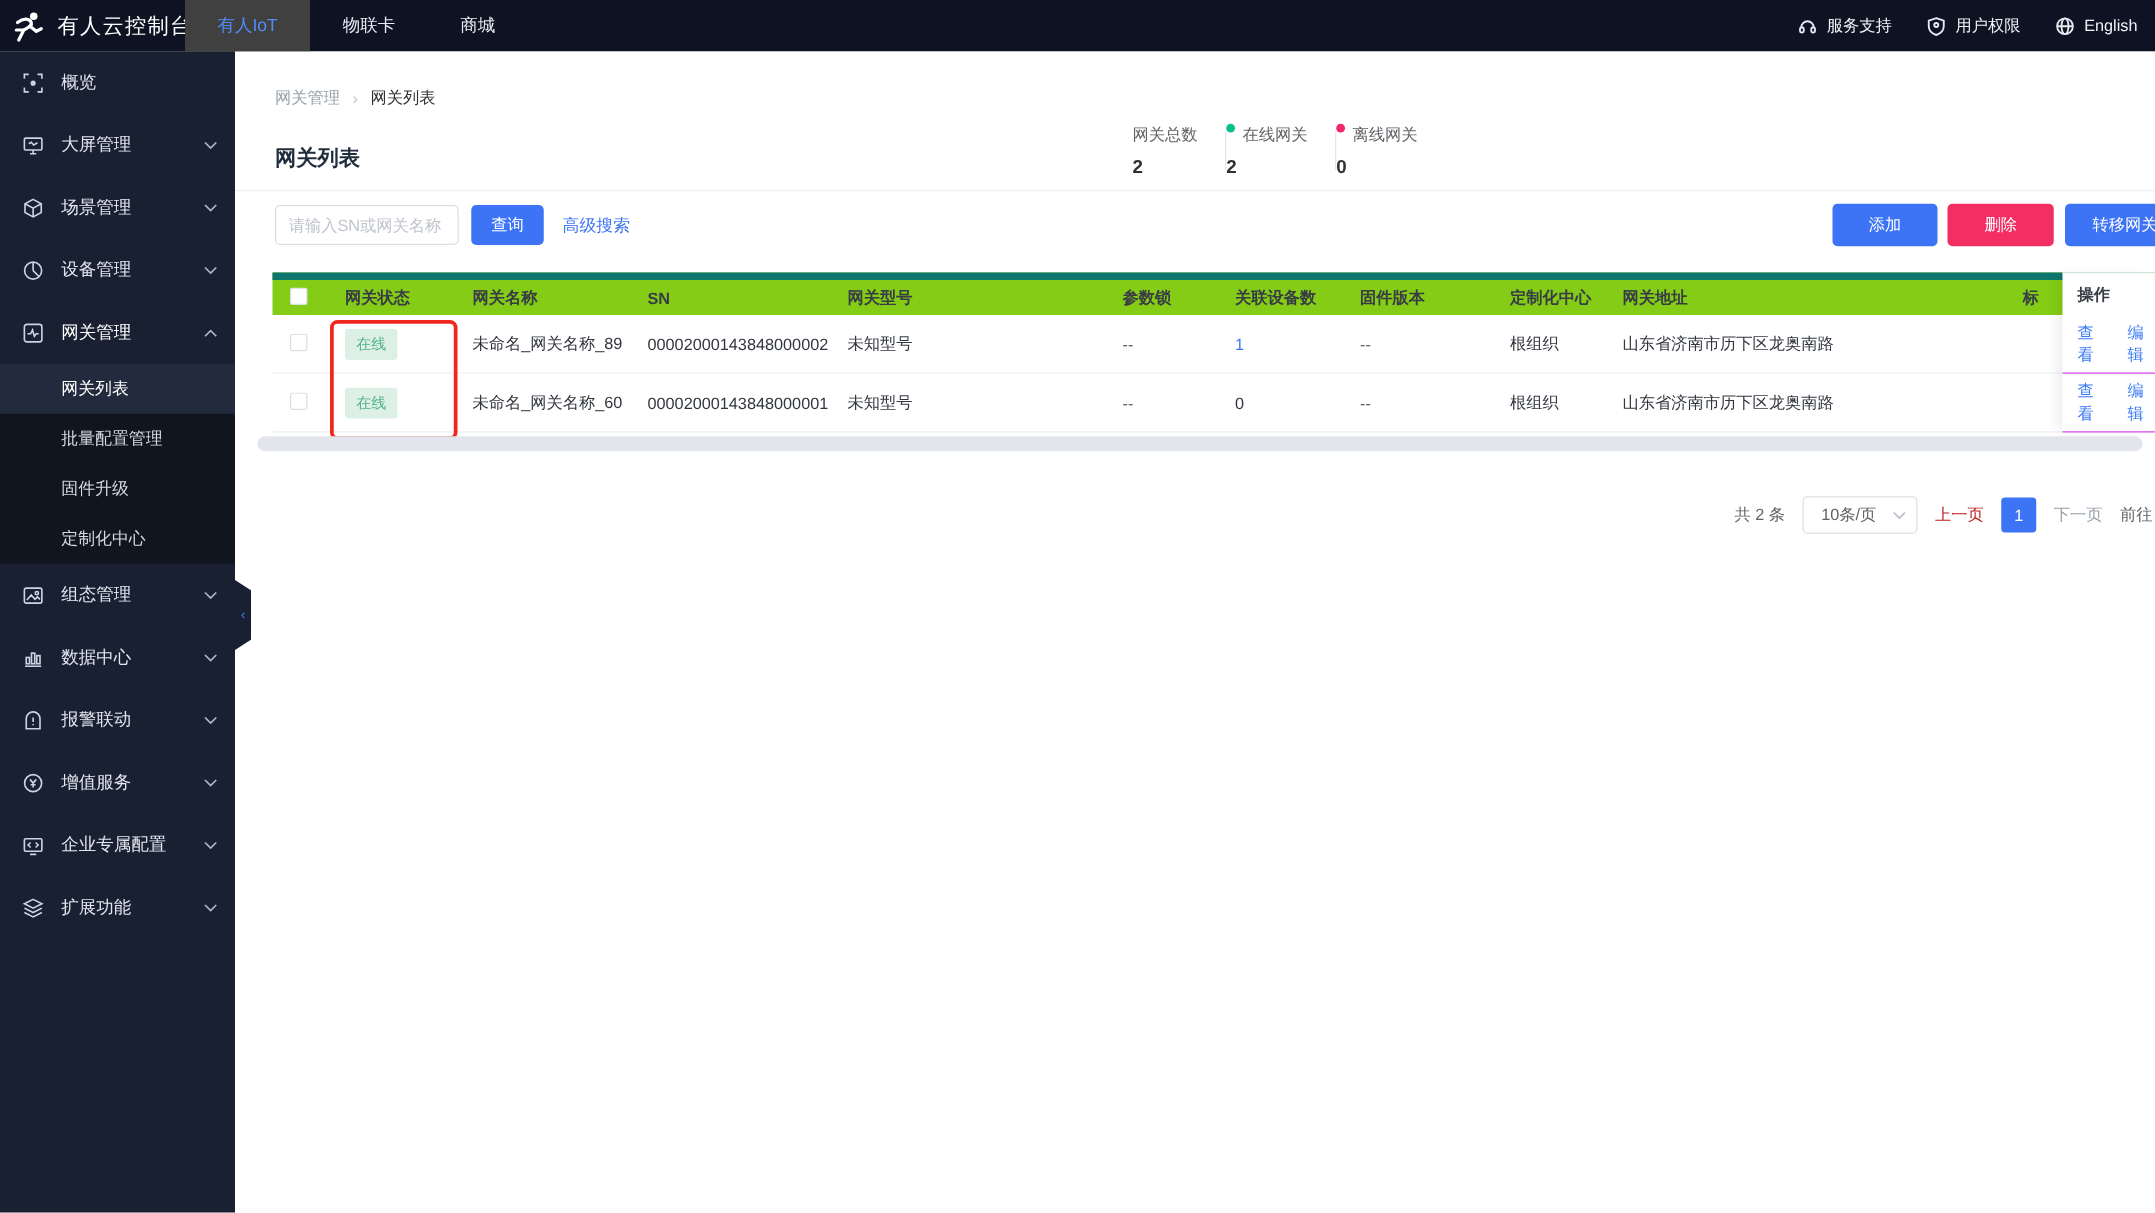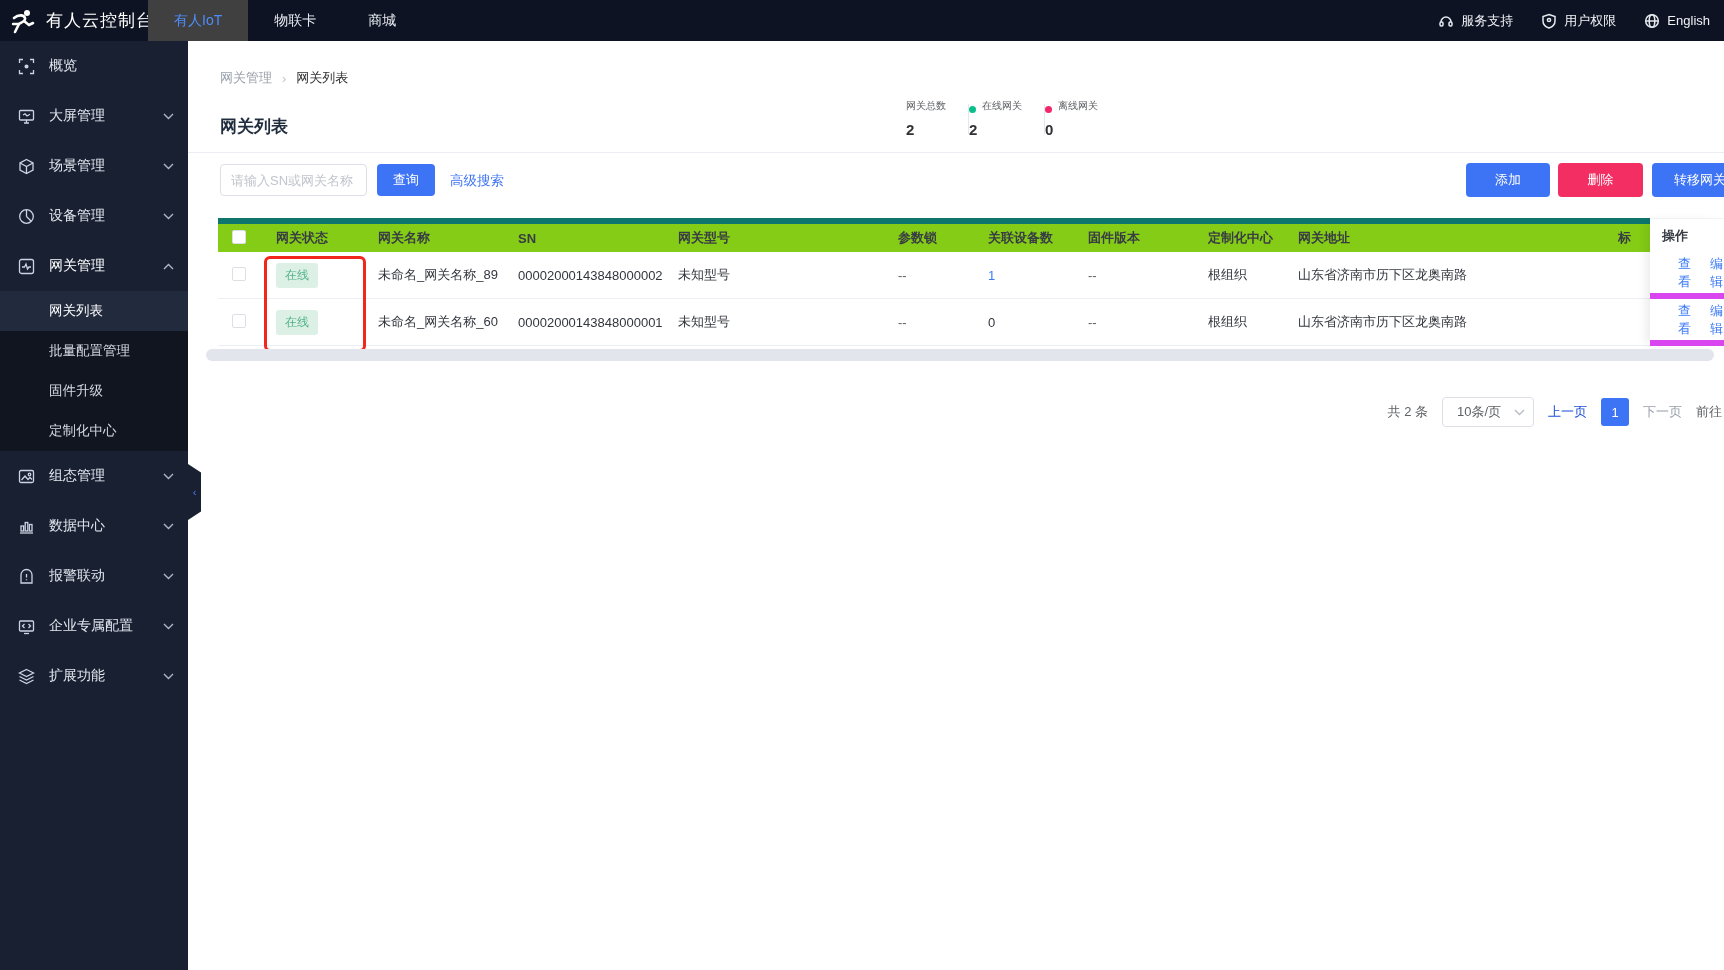--- a/index.html
+++ b/index.html
@@ -44,21 +44,21 @@
 
   .breadcrumb { position:absolute; left:32px; top:28px; font-size:13px; color:#9aa1ab;
     display:flex; align-items:center; gap:10px; }
   .breadcrumb .sep { color:#c0c4cc; font-size:13px; }
   .breadcrumb .current { color:#303133; }
 
   .page-title { position:absolute; left:32px; top:74px; font-size:17px; font-weight:bold; color:#1f2d3d; }
 
   .stats { position:absolute; left:718px; top:58px; display:flex; align-items:center; }
   .stat { padding:0 22px 0 0; }
-  .stat-label { font-size:10px; color:#606266; display:flex; align-items:flex-end; gap:6px; white-space:nowrap; }
+  .stat-label { font-size:13px; color:#606266; display:flex; align-items:flex-start; gap:6px; white-space:nowrap; }
   .stat-dot { width:7px; height:7px; border-radius:50%; display:inline-block; }
   .stat-value { font-size:15px; font-weight:bold; color:#303133; margin-top:8px; }
   .stat-div { width:1px; height:30px; background:#e4e7ee; }
 
   .header-divider { position:absolute; left:0; right:0; top:111px; height:1px; background:#eceef3; }
 
   
   .toolbar { position:absolute; left:0; right:0; top:122px; height:34px; }
   .search-input { position:absolute; left:32px; top:1px; width:147px; height:32px;
     border:1px solid #dcdfe6; border-radius:4px; padding:0 10px; font-size:13px; color:#606266;
@@ -89,37 +89,37 @@
     display:inline-block; cursor:pointer; }
   .badge-online { display:inline-block; background:#ddf0e6; color:#4fb286; font-size:12px;
     padding:4px 9px; border-radius:3px; }
   .link { color:#3d7bf6; cursor:pointer; text-decoration:none; font-size:13px; }
   .muted { color:#5c6066; }
 
   .op-col { position:absolute; right:0; top:0; width:74px; height:129px; background:#fff;
     box-shadow:-7px 0 9px -3px rgba(0,0,0,0.08); }
   .op-head { height:34px; display:flex; align-items:center; padding-left:12px;
     font-size:13px; font-weight:bold; color:#383c44; border-top:1px solid #f2f3f6; }
-  .op-row { height:47px; display:flex; align-items:center; gap:18px; padding-left:28px;
-    border-bottom:6px solid #d946ef; }
+  .op-row { height:47px; display:flex; align-items:center; gap:18px; padding-left:12px;
+    border-bottom:1px solid #d946ef; }
 
   .annotation-box { position:absolute; left:76px; top:38px; width:102px; height:96px;
     border:3px solid #f1261d; border-radius:6px; pointer-events:none; }
 
   .hscrollbar { position:absolute; left:18px; top:308px; width:1508px; height:12px;
     border-radius:6px; background:#e2e5eb; cursor:pointer; }
 
   
   .pagination { position:absolute; top:356px; right:2px; height:30px; display:flex;
     align-items:center; gap:14px; font-size:13px; }
   .pg-total { color:#606266; }
   .pg-size { width:92px; height:30px; border:1px solid #dcdfe6; border-radius:4px; color:#606266;
     display:flex; align-items:center; justify-content:space-between; padding:0 8px 0 14px; cursor:pointer; }
   .pg-size .chev svg { stroke:#b7bcc6; }
-  .pg-prev { color:#1d4ed8; cursor:default; }
+  .pg-prev { color:#b91c1c; cursor:default; }
   .pg-page { width:28px; height:28px; background:#3d73f5; color:#fff; border-radius:3px;
     display:flex; align-items:center; justify-content:center; cursor:pointer; }
   .pg-next { color:#9aa0ab; cursor:pointer; }
   .pg-goto { color:#606266; }
 </style>
 </head>
 <body>
 
 <div class="topbar">
   <div class="brand">
@@ -293,20 +293,34 @@
         </svg>
     </span>
     <span class="mi-label">报警联动</span>
     <span class="chev">
         <svg viewBox="0 0 11 7">
           <path d="M1 1 L5.5 5.5 L10 1"></path>
         </svg>
       </span>
   </div>
 
+  <div class="menu-item">
+    <span class="mi-icon">
+      <svg viewBox="0 0 17 17">
+          <circle cx="8.5" cy="8.5" r="6.8"></circle>
+          <path d="M6 5.5 L8.5 8.5 L11 5.5 M8.5 8.5 V12 M6.5 9.8 H10.5"></path>
+        </svg>
+    </span>
+    <span class="mi-label">增值服务</span>
+    <span class="chev">
+        <svg viewBox="0 0 11 7">
+          <path d="M1 1 L5.5 5.5 L10 1"></path>
+        </svg>
+      </span>
+  </div>
 
   <div class="menu-item">
     <span class="mi-icon">
       <svg viewBox="0 0 17 17">
           <rect x="1.5" y="3" width="14" height="10" rx="1"></rect>
           <path d="M6.5 6 L4.5 8 L6.5 10 M10.5 6 L12.5 8 L10.5 10"></path>
           <path d="M6 15.5 H11"></path>
         </svg>
     </span>
     <span class="mi-label">企业专属配置</span>

